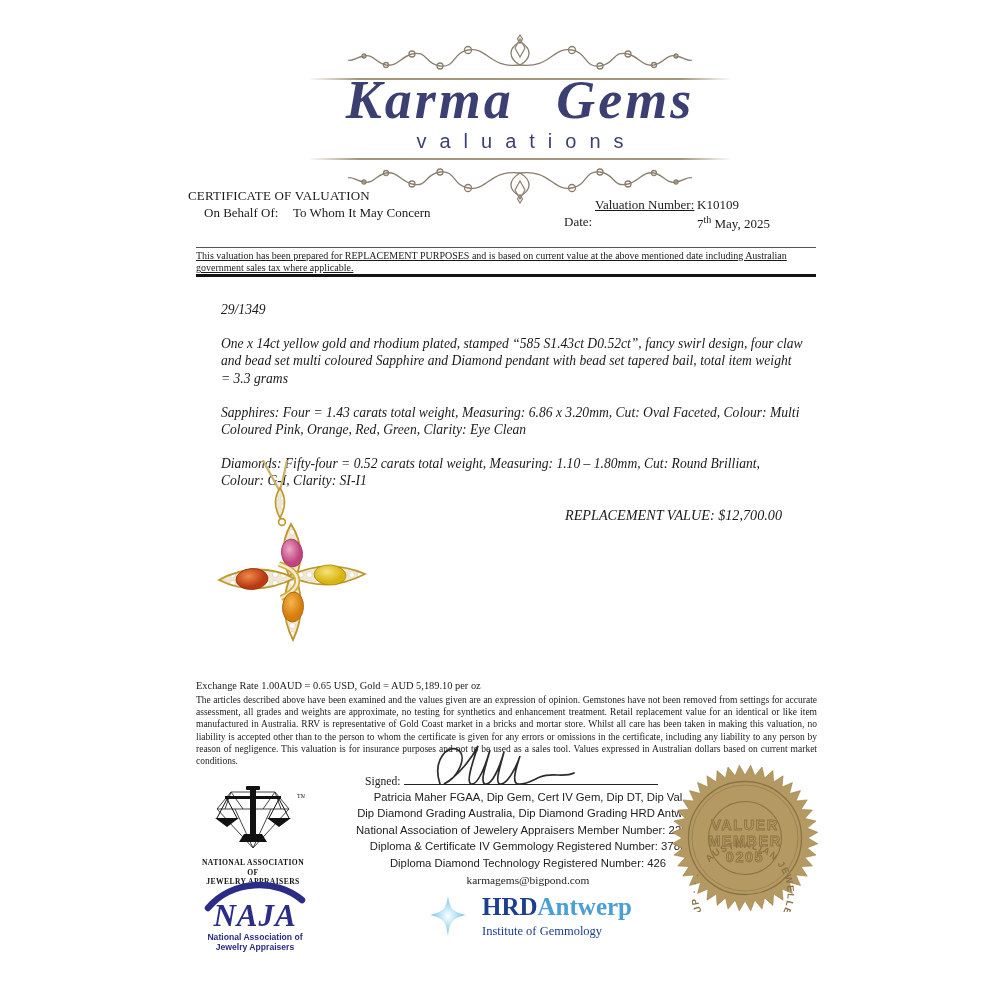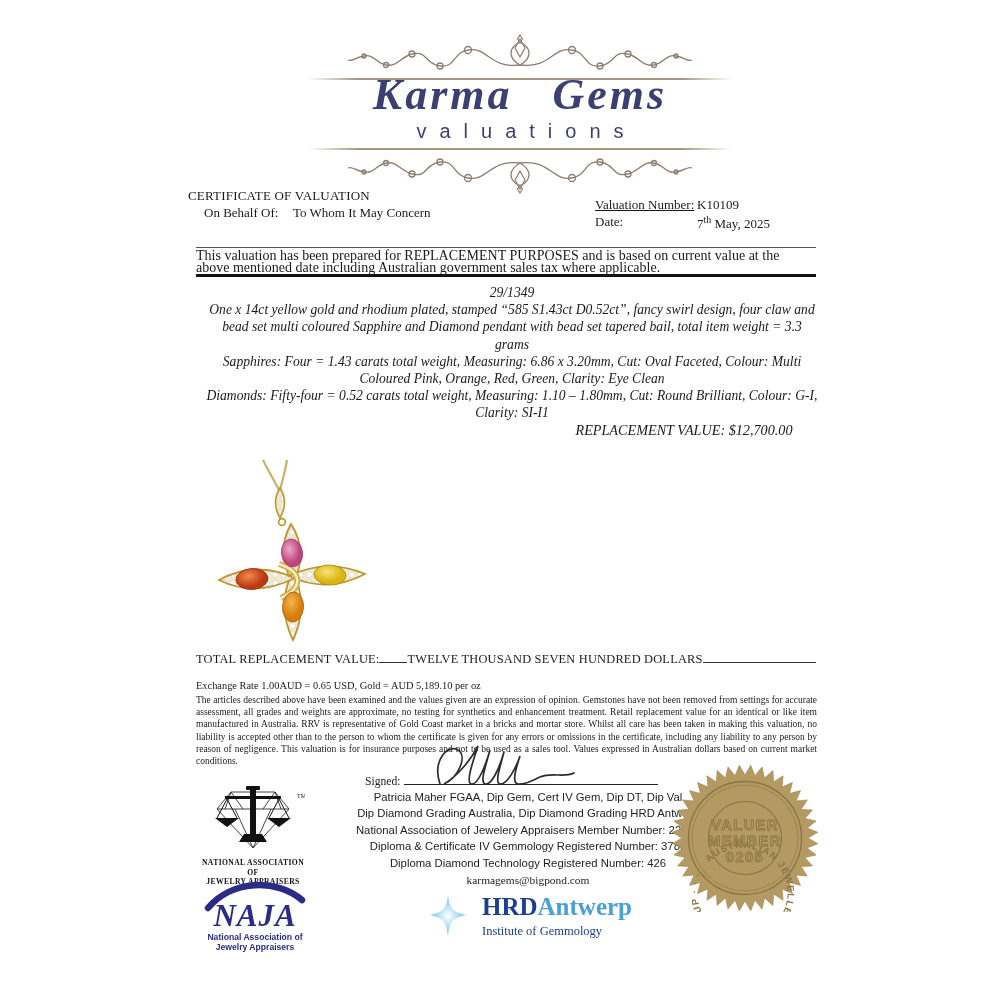--- a/index.html
+++ b/index.html
@@ -5,42 +5,42 @@
   html,body{margin:0;padding:0;background:#e9e9e9;}
   #page{position:relative;width:1000px;height:1000px;background:#ffffff;font-family:"Liberation Serif",serif;color:#1a1a1a;overflow:hidden;}
 
   
   .brand{position:absolute;left:295px;top:34px;width:450px;text-align:center;}
   .flourish{display:block;margin:0 auto;}
   .flourish.bottom{transform:scaleY(-1);}
   .rule{height:2px;margin:0 auto;width:424px;
     background:linear-gradient(90deg,rgba(170,155,130,0) 0%,#a4957d 12%,#a4957d 88%,rgba(170,155,130,0) 100%);}
   .brand-script{font-family:"Liberation Serif",serif;font-style:italic;font-weight:bold;
-    font-size:44px;color:#3c3f72;letter-spacing:3px;word-spacing:26px;line-height:1.0;margin-top:-7px;}
+    font-size:54px;color:#3c3f72;letter-spacing:3px;word-spacing:26px;line-height:1.0;margin-top:-7px;}
   .brand-sub{font-family:"Liberation Sans",sans-serif;font-size:20px;color:#3c3f72;
     letter-spacing:13px;padding-left:13px;margin:3px 0 5px 0;}
 
   
   .abs{position:absolute;}
   .cert-title{left:188px;top:188px;font-size:13px;letter-spacing:.2px;}
   .behalf{left:204px;top:205px;font-size:13px;}
   .behalf .lbl{display:inline-block;width:86px;}
   .vn-lbl{left:595px;top:197px;font-size:13px;text-decoration:underline;}
   .vn-val{left:697px;top:197px;font-size:13px;}
-  .dt-lbl{left:595px;top:214px;font-size:13px;}
+  .dt-lbl{left:564px;top:214px;font-size:13px;}
   .dt-val{left:697px;top:214px;font-size:13px;}
   .dt-val sup{font-size:10px;vertical-align:super;}
 
   .thin-rule{left:196px;top:247px;width:620px;border-top:1px solid #555;}
-  .prepared{left:196px;top:250px;width:620px;font-size:14px;line-height:12.4px;}
+  .prepared{left:196px;top:250px;width:620px;font-size:10px;line-height:12.4px;text-decoration:underline;}
   .thick-rule{left:196px;top:274px;width:620px;height:3px;background:#131313;}
 
   
   .body-block{left:204px;top:284px;width:616px;font-style:italic;font-size:13.6px;line-height:17.2px;}
-  .body-block p{margin:0;text-align:center;}
+  .body-block p{margin:17px;}
   .repl-line{padding-left:344px;font-size:14.2px;white-space:nowrap;}
 
   
   .total-row{left:196px;top:651px;width:620px;display:flex;align-items:baseline;font-size:12.4px;letter-spacing:.2px;}
   .u-gap{display:inline-block;width:28px;border-bottom:1.2px solid #333;height:11px;}
   .u-tail{flex:1;border-bottom:1.2px solid #333;height:11px;}
 
   
   .exchange{left:196px;top:680px;font-size:10.4px;}
   .disclaimer{left:196px;top:694px;width:621px;font-size:9.5px;line-height:12.2px;text-align:justify;}
@@ -160,26 +160,20 @@
 
     <path d="M76,104 C100,112 100,128 78,138" stroke="#d4af37" stroke-width="6" fill="none"></path>
     <path d="M76,104 C100,112 100,128 78,138" stroke="#f4ecd6" stroke-width="2.4" fill="none"></path>
 
     <ellipse cx="89" cy="93" rx="10.5" ry="14" transform="rotate(-8 89 93)" fill="url(#pinkG)" stroke="#9c3a68" stroke-width="0.8"></ellipse>
     <ellipse cx="49" cy="119" rx="16" ry="10.5" transform="rotate(-4 49 119)" fill="url(#redG)" stroke="#8e2c0c" stroke-width="0.8"></ellipse>
     <ellipse cx="127" cy="115" rx="16" ry="10" transform="rotate(4 127 115)" fill="url(#yelG)" stroke="#a8890d" stroke-width="0.8"></ellipse>
     <ellipse cx="90" cy="147" rx="10.5" ry="15" transform="rotate(4 90 147)" fill="url(#orgG)" stroke="#a35d07" stroke-width="0.8"></ellipse>
   </svg>
 
-  <div class="abs total-row">
-    <span>TOTAL REPLACEMENT VALUE:</span>
-      <span class="u-gap"></span>
-      <span>TWELVE THOUSAND SEVEN HUNDRED DOLLARS</span>
-      <span class="u-tail"></span>
-  </div>
 
   <div class="abs exchange">Exchange Rate 1.00AUD = 0.65 USD, Gold = AUD 5,189.10 per oz</div>
   <div class="abs disclaimer">The articles described above have been examined and the values given are an expression of opinion. Gemstones have not been removed from settings for accurate assessment, all grades and weights are approximate, no testing for synthetics and enhancement treatment. Retail replacement value for an identical or like item manufactured in Australia. RRV is representative of Gold Coast market in a bricks and mortar store. Whilst all care has been taken in making this valuation, no liability is accepted other than to the person to whom the certificate is given for any errors or omissions in the certificate, including any liability to any person by reason of negligence. This valuation is for insurance purposes and not to be used as a sales tool. Values expressed in Australian dollars based on current market conditions.</div>
 
   <div class="abs signed-row">
     <span>Signed:</span>
     <span class="sig-line"></span>
   </div>
   <svg class="abs sig-svg" width="185" height="52" viewBox="0 0 185 52">
     <path d="M16,46 C8,22 24,6 34,12 C44,18 34,40 20,46 C34,38 48,20 54,8 C48,26 42,44 47,46 C54,48 62,26 66,12 C61,30 56,44 61,46 C68,48 76,28 80,14 C75,32 71,45 76,46 C83,47 92,30 96,18 C91,33 88,45 94,46 C101,47 109,42 116,39 C128,34 140,40 150,35" stroke="#2c2c2c" stroke-width="1.7" fill="none" stroke-linecap="round"></path>

